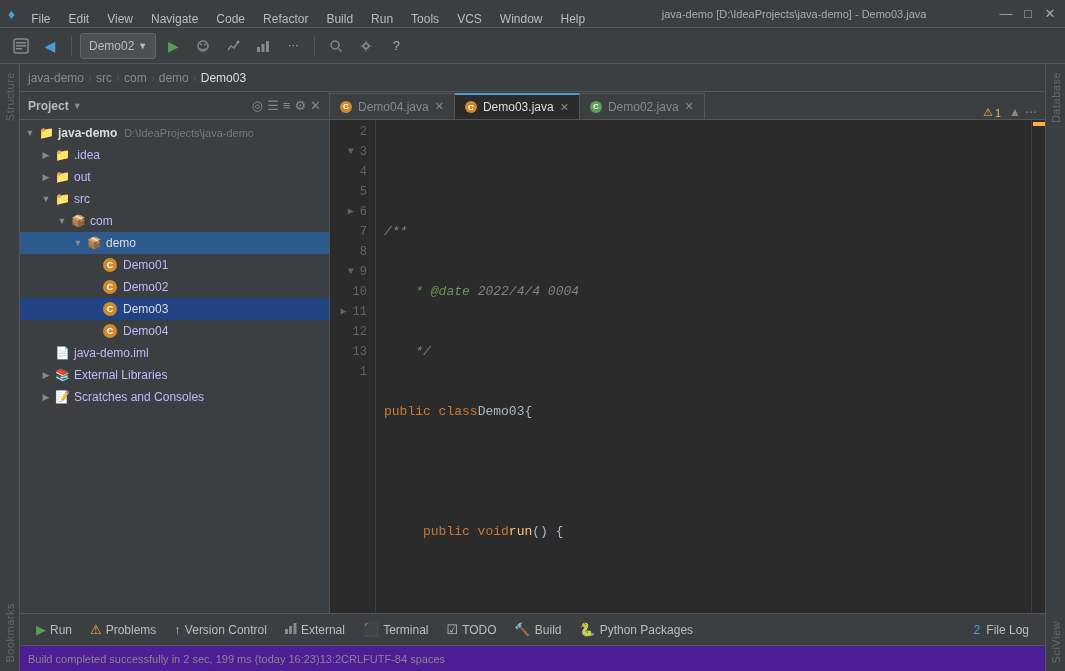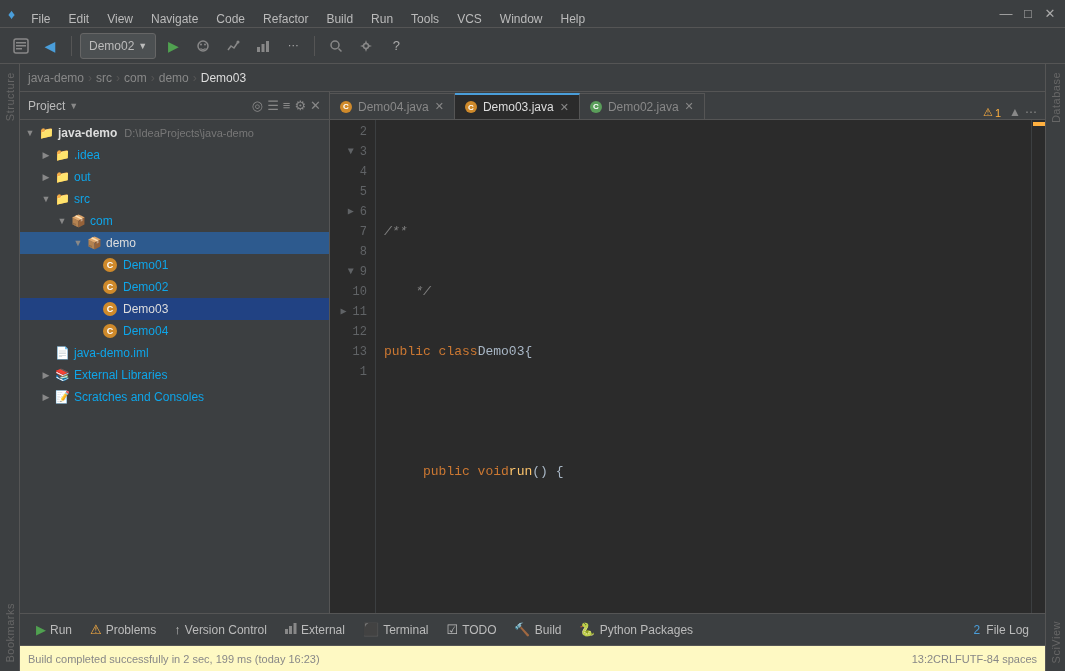--- a/index.html
+++ b/index.html
@@ -160,21 +160,21 @@
     .tree-icon {
       width: 16px;
       height: 16px;
       display: flex;
       align-items: center;
       justify-content: center;
       font-size: 12px;
     }
     .tree-label {
       font-size: 12px;
-      color: #0ea5e9;
+      color: #c4b5fd;
     }
 
     
     .editor-tabs {
       background: #3c3f41;
       height: 28px;
       display: flex;
       align-items: flex-end;
       border-bottom: 1px solid #555;
     }
@@ -309,25 +309,25 @@
       border-radius: 3px;
       font-size: 12px;
       color: #bbb;
     }
     .bottom-btn .btn-icon {
       font-size: 13px;
     }
 
     
     .status-bar {
-      background: #fef9c3;
+      background: #4c1d95;
       height: 26px;
       display: flex;
       align-items: center;
-      justify-content: space-between;
+      justify-content: flex-start;
       padding: 0 8px;
       border-top: 1px solid #555;
       font-size: 11px;
       color: #888;
     }
     .status-left {
       display: flex;
       align-items: center;
       gap: 2px;
     }
@@ -417,20 +417,21 @@
       <span>Code</span>
       <span>Refactor</span>
       <span>Build</span>
       <span>Run</span>
       <span>Tools</span>
       <span>VCS</span>
       <span>Window</span>
       <span>Help</span>
     </div>
   </div>
+  <span style="font-size:11px;color:#aaa;">java-demo [D:\IdeaProjects\java-demo] - Demo03.java</span>
   <div class="title-bar-controls">
     <span>—</span>
     <span>□</span>
     <span>✕</span>
   </div>
 </div>
 
 <div class="toolbar">
   <div class="toolbar-section">
     <div class="toolbar-btn">
@@ -510,21 +511,21 @@
       <span style="color:#888;font-size:12px;">demo</span>
       <span style="color:#555;">›</span>
       <span style="color:#ddd;font-size:12px;">Demo03</span>
     </div>
 
     <div class="editor-with-sidebars">
 
       <div class="project-panel">
         <div class="panel-header">
           <div class="panel-header-title">
-            <span style="font-weight:normal;">Project</span>
+            <span style="font-weight:bold;">Project</span>
             <span style="font-size:9px;color:#888;">▼</span>
           </div>
           <div class="panel-header-actions">
             <span title="Locate File">◎</span>
             <span title="Expand">☰</span>
             <span title="Collapse">≡</span>
             <span title="Settings">⚙</span>
             <span title="Close">✕</span>
           </div>
         </div>
@@ -683,20 +684,21 @@
                 <span>13</span>
               </div>
             <div class="line-num-row">
                 <span>1</span>
               </div>
           </div>
 
           <div class="code-content">
             <div class="code-line">&nbsp;</div>
             <div class="code-line"><span class="cmt">/**</span></div>
+            <div class="code-line">&nbsp;&nbsp;&nbsp; <span class="cmt-tag">* @date</span><span class="cmt"> 2022/4/4 0004</span></div>
             <div class="code-line">&nbsp;&nbsp;&nbsp; <span class="cmt">*/</span></div>
             <div class="code-line"><span class="kw">public class</span> <span style="color:#a9b7c6;">Demo03</span> <span class="brace">{</span></div>
             <div class="code-line">&nbsp;</div>
             <div class="code-line">&nbsp;&nbsp;&nbsp;&nbsp; <span class="kw">public void</span> <span class="fn">run</span><span class="punct">() {</span></div>
             
             
             
             
             
           </div>

